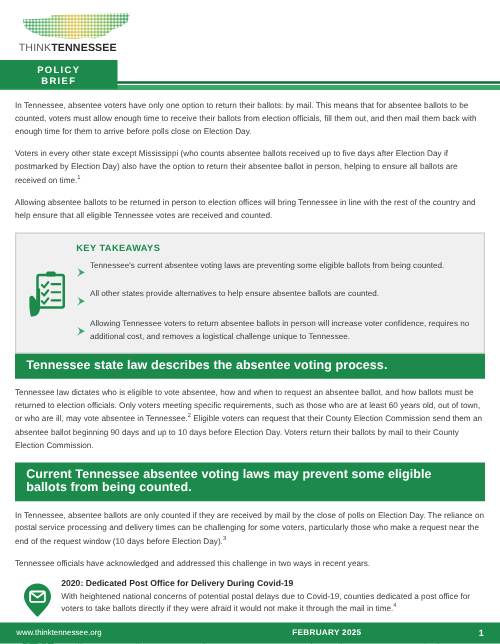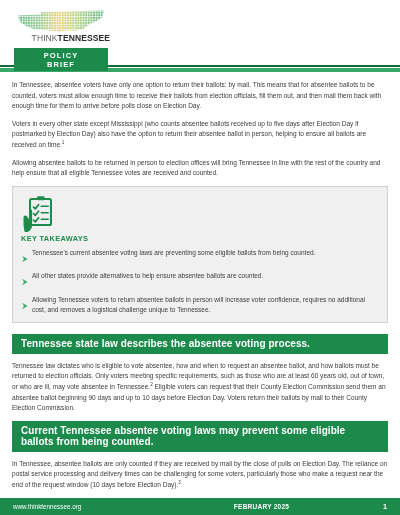--- a/index.html
+++ b/index.html
@@ -24,21 +24,20 @@
     display: flex;
     align-items: flex-start;
     padding: 8px 10px 0 14px;
     height: 48px;
   }
 
   .logo-block {
     width: 96px;
     flex: 0 0 96px;
     padding-top: 2px;
-    text-align: right;
   }
 
   .tn-shape {
     width: 88px;
     height: 22px;
     margin-left: 2px;
     position: relative;
   }
 
   .tn-shape svg { display: block; }
@@ -65,21 +64,20 @@
     font-size: 12.4px;
     font-weight: bold;
     line-height: 1.33;
     letter-spacing: -0.1px;
   }
 
   
   .policy-tag-row {
     position: relative;
     height: 14px;
-    padding-left: 14px;
   }
   .policy-tag {
     display: inline-block;
     background: #1b8a4b;
     color: #ffffff;
     font-size: 7.5px;
     font-weight: bold;
     letter-spacing: 1.1px;
     padding: 2.5px 16px 2.5px 16px;
     width: 94px;
@@ -114,22 +112,20 @@
   }
   p.para sup { font-size: 4.6px; vertical-align: super; line-height: 0; }
 
   
   .takeaway-box {
     border: 1px solid #cfcfcf;
     background: #f0f0f0;
     display: flex;
     padding: 6px 8px 7px 6px;
     margin-top: 1px;
-    margin-bottom: 11px;
-    flex-direction: column;
   }
   .takeaway-icon {
     flex: 0 0 40px;
     width: 40px;
     display: flex;
     align-items: center;
     justify-content: center;
     padding-top: 2px;
   }
   .takeaway-content { flex: 1; padding-left: 2px; padding-top: 1px; }

